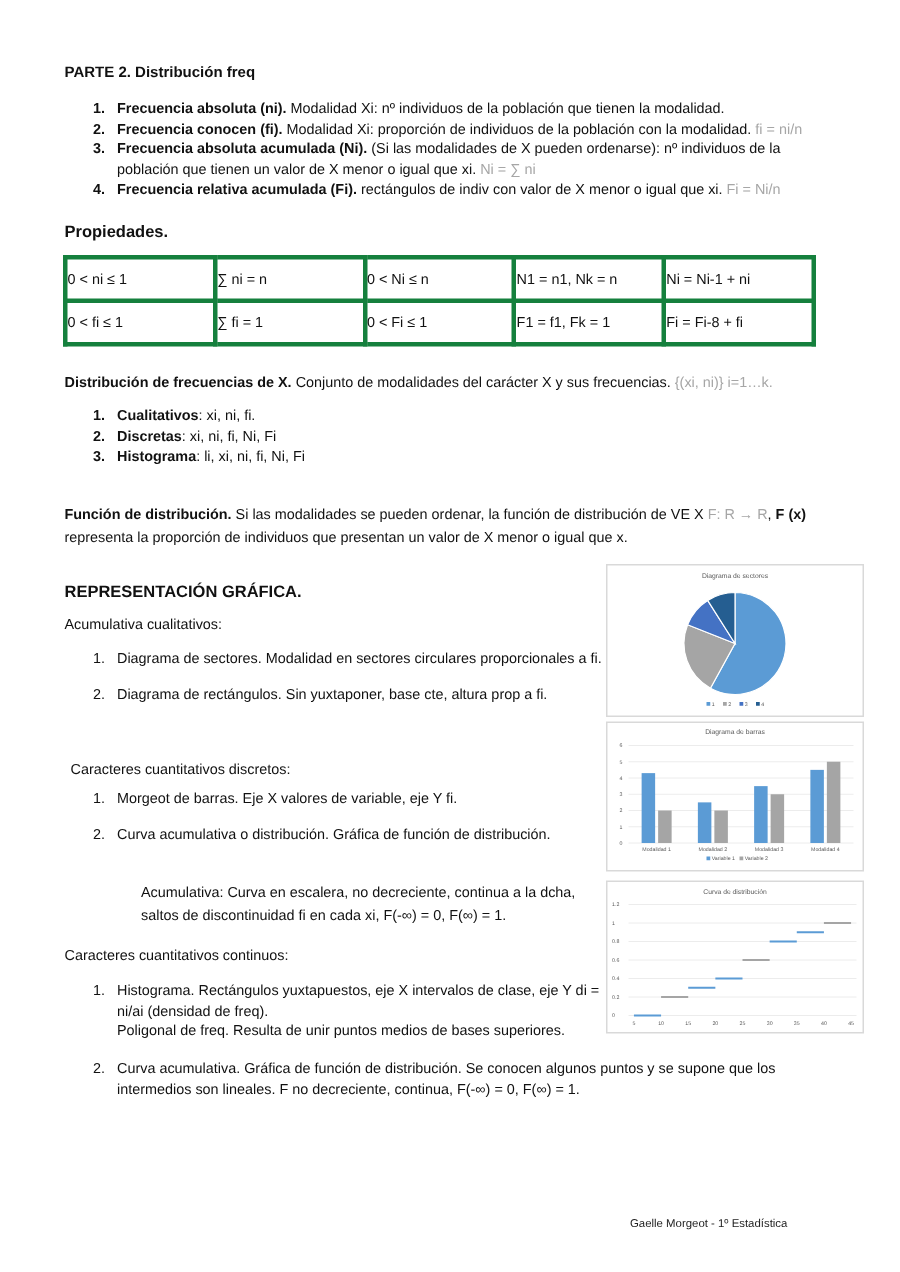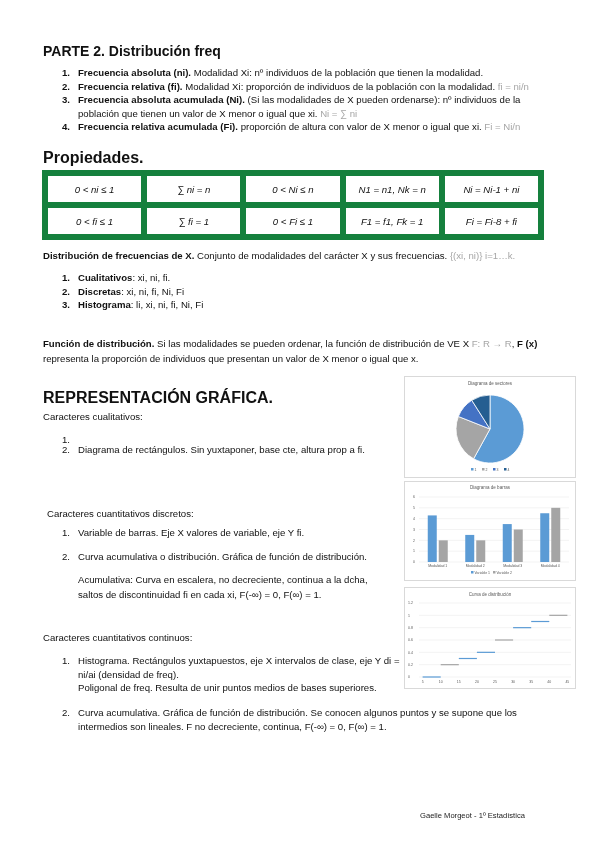--- a/index.html
+++ b/index.html
@@ -1,42 +1,42 @@
 <!DOCTYPE html>
 <html><head>
 <meta charset="utf-8">
 <style>
   html, body { margin: 0; padding: 0; background: #ffffff; }
   body { width: 600px; height: 848px; position: relative; overflow: hidden;
          font-family: "Liberation Sans", sans-serif; color: #111; font-size: 9.6px; }
   .abs { position: absolute; }
   .b { font-weight: bold; }
   .grey { color: #a6a6a6; }
-  h1 { position: absolute; left: 43px; top: 43px; margin: 0; font-size: 14px; font-weight: bold; }
+  h1 { position: absolute; left: 43px; top: 43px; margin: 0; font-size: 10px; font-weight: bold; }
   .ol { position: absolute; left: 62px; margin: 0; padding: 0; list-style: none; }
   .ol li { position: relative; padding-left: 16px; line-height: 13.5px; }
   .ol li .num { position: absolute; left: 0; top: 0; }
-  .sub { position: absolute; left: 43px; margin: 0; font-weight: bold; font-size: 16px; }
+  .sub { position: absolute; left: 43px; margin: 0; font-weight: bold; font-size: 11px; }
   table.props { position: absolute; left: 42px; top: 170px; width: 502px; border-collapse: collapse; font-size: 9.6px; }
-  table.props td { border: 6px solid #15803d; height: 26px; text-align: center; width: 20%; padding: 0; font-style: italic; }
+  table.props td { border: 3px solid #15803d; height: 26px; width: 20%; padding: 0; }
   .para { position: absolute; left: 43px; width: 510px; line-height: 15px; margin: 0; }
   .chartbox { position: absolute; border: 1px solid #d9d9d9; background: #fff; }
   .chart-title { position: absolute; left: 0; right: 0; text-align: center; font-size: 4.5px; color: #595959; }
   .footer { position: absolute; left: 420px; top: 811px; font-size: 7.6px; color: #222; }
 </style>
 </head>
 <body>
 
 <h1>PARTE 2. Distribución freq</h1>
 
 <ol class="ol" style="top:66px; width:500px;">
   <li><span class="num b">1.</span><span class="b">Frecuencia absoluta (ni).</span><span> Modalidad Xi: nº individuos de la población que tienen la modalidad.</span><span class="grey"></span></li>
-  <li><span class="num b">2.</span><span class="b">Frecuencia relativa (fi).</span><span> Modalidad Xi: proporción de individuos de la población con la modalidad. </span><span class="grey">fi = ni/n</span></li>
+  <li><span class="num b">2.</span><span class="b">Frecuencia conocen (fi).</span><span> Modalidad Xi: proporción de individuos de la población con la modalidad. </span><span class="grey">fi = ni/n</span></li>
   <li><span class="num b">3.</span><span class="b">Frecuencia absoluta acumulada (Ni).</span><span> (Si las modalidades de X pueden ordenarse): nº individuos de la población que tienen un valor de X menor o igual que xi. </span><span class="grey">Ni = ∑ ni</span></li>
-  <li><span class="num b">4.</span><span class="b">Frecuencia relativa acumulada (Fi).</span><span> proporción de altura con valor de X menor o igual que xi. </span><span class="grey">Fi = Ni/n</span></li>
+  <li><span class="num b">4.</span><span class="b">Frecuencia relativa acumulada (Fi).</span><span> rectángulos de indiv con valor de X menor o igual que xi. </span><span class="grey">Fi = Ni/n</span></li>
 </ol>
 
 <p class="sub" style="top:149px;">Propiedades.</p>
 
 <table class="props">
   <tbody>
       <tr>
     <td>0 &lt; ni ≤ 1</td>
     <td>∑ ni = n</td>
     <td>0 &lt; Ni ≤ n</td>
@@ -57,33 +57,33 @@
 
 <ol class="ol" style="top:271px; width:400px;">
   <li><span class="num b">1.</span><span class="b">Cualitativos</span><span>: xi, ni, fi.</span></li>
   <li><span class="num b">2.</span><span class="b">Discretas</span><span>: xi, ni, fi, Ni, Fi</span></li>
   <li><span class="num b">3.</span><span class="b">Histograma</span><span>: li, xi, ni, fi, Ni, Fi</span></li>
 </ol>
 
 <p class="para" style="top:336px;"><span class="b">Función de distribución.</span><span> Si las modalidades se pueden ordenar, la función de distribución de VE X </span><span class="grey">F: R → R</span><span>, </span><span class="b">F (x)</span><span> representa la proporción de individuos que presentan un valor de X menor o igual que x.</span></p>
 
 <p class="sub" style="top:389px;">REPRESENTACIÓN GRÁFICA.</p>
-<p class="abs" style="left:43px; top:411px; margin:0;">Caracteres cualitativos:</p>
+<p class="abs" style="left:43px; top:411px; margin:0;">Acumulativa cualitativos:</p>
 
 <ol class="ol" style="top:433px; width:360px;">
-  <li style="margin-bottom:10px;"><span class="num">1.</span></li>
+  <li style="margin-bottom:10px;"><span class="num">1.</span><span>Diagrama de sectores. Modalidad en sectores circulares proporcionales a fi.</span></li>
   <li><span class="num">2.</span><span>Diagrama de rectángulos. Sin yuxtaponer, base cte, altura prop a fi.</span></li>
 </ol>
 
 <p class="abs" style="left:43px; top:504px; margin:4px;">Caracteres cuantitativos discretos:</p>
 <ol class="ol" style="top:526px; width:340px;">
-  <li style="margin-bottom:10px;"><span class="num">1.</span><span>Variable de barras. Eje X valores de variable, eje Y fi.</span></li>
+  <li style="margin-bottom:10px;"><span class="num">1.</span><span>Morgeot de barras. Eje X valores de variable, eje Y fi.</span></li>
   <li><span class="num">2.</span><span>Curva acumulativa o distribución. Gráfica de función de distribución.</span></li>
 </ol>
-<p class="abs" style="left:78px; top:572px; width:305px; margin:0; line-height:15px;">Acumulativa: Curva en escalera, no decreciente, continua a la dcha, saltos de discontinuidad fi en cada xi, F(-∞) = 0, F(∞) = 1.</p>
+<p class="abs" style="left:78px; top:572px; width:305px; margin:16px; line-height:15px;">Acumulativa: Curva en escalera, no decreciente, continua a la dcha, saltos de discontinuidad fi en cada xi, F(-∞) = 0, F(∞) = 1.</p>
 
 <p class="abs" style="left:43px; top:632px; margin:0;">Caracteres cuantitativos continuos:</p>
 <ol class="ol" style="top:654px; width:345px;">
   <li><span class="num">1.</span><span>Histograma. Rectángulos yuxtapuestos, eje X intervalos de clase, eje Y di = ni/ai (densidad de freq).</span><br><span>Poligonal de freq. Resulta de unir puntos medios de bases superiores.</span></li>
 </ol>
 <ol class="ol" style="top:706px; width:490px;">
   <li><span class="num">2.</span><span>Curva acumulativa. Gráfica de función de distribución. Se conocen algunos puntos y se supone que los intermedios son lineales. F no decreciente, continua, F(-∞) = 0, F(∞) = 1.</span></li>
 </ol>
 
 <div class="chartbox" style="left:404px; top:376px; width:170px; height:100px;">

